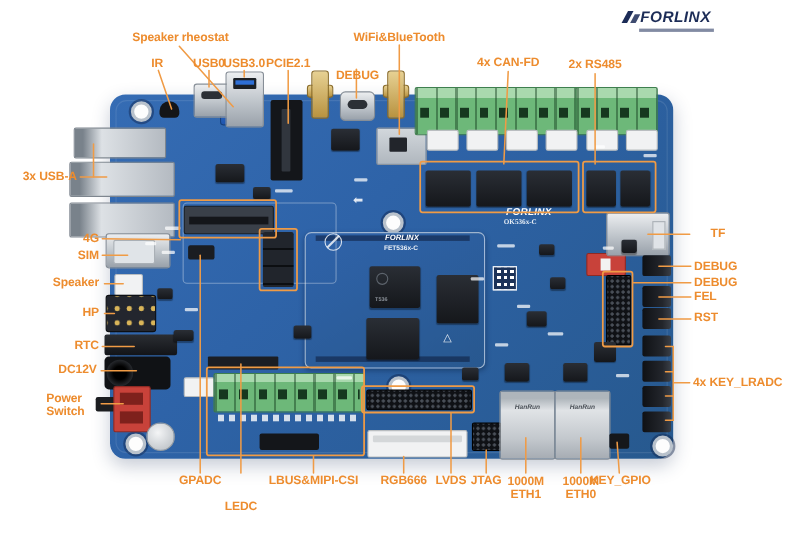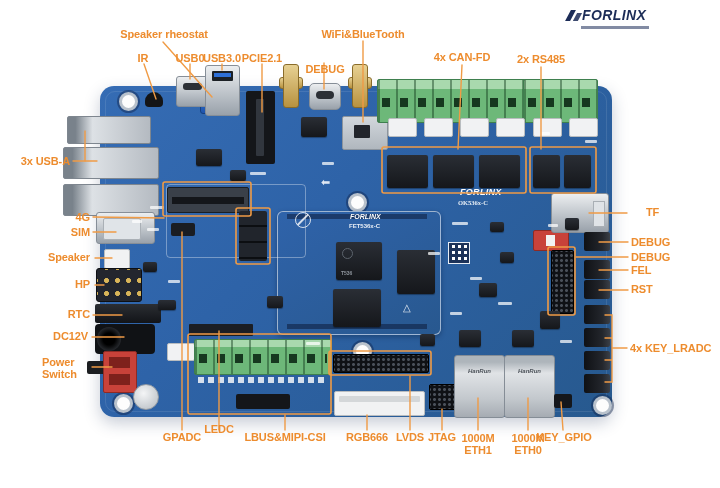--- a/index.html
+++ b/index.html
@@ -251,21 +251,21 @@
   <div class="ann tr" style="left:38px;top:331px;width:50px">DC12V</div>
   <div class="ann lh12" style="left:42px;top:356px;width:46px">Power
 Switch</div>
   <div class="ann" style="left:646px;top:207px">TF</div>
   <div class="ann" style="left:631px;top:237px">DEBUG</div>
   <div class="ann" style="left:631px;top:252px">DEBUG</div>
   <div class="ann" style="left:631px;top:265px">FEL</div>
   <div class="ann" style="left:631px;top:284px">RST</div>
   <div class="ann" style="left:630px;top:343px;width:88px">4x KEY_LRADC</div>
   <div class="ann tc" style="left:152px;top:432px;width:60px">GPADC</div>
-  <div class="ann tc" style="left:194px;top:424px;width:50px">LEDC</div>
+  <div class="ann tc" style="left:194px;top:456px;width:50px">LEDC</div>
   <div class="ann tc" style="left:240px;top:432px;width:90px">LBUS&amp;MIPI-CSI</div>
   <div class="ann tc" style="left:337px;top:432px;width:60px">RGB666</div>
   <div class="ann tc" style="left:385px;top:432px;width:50px">LVDS</div>
   <div class="ann tc" style="left:419px;top:432px;width:46px">JTAG</div>
   <div class="ann tc lh12" style="left:450px;top:432px;width:56px">1000M
 ETH1</div>
   <div class="ann tc lh12" style="left:500px;top:432px;width:56px">1000M
 ETH0</div>
   <div class="ann tc" style="left:533px;top:432px;width:62px">KEY_GPIO</div>
 

